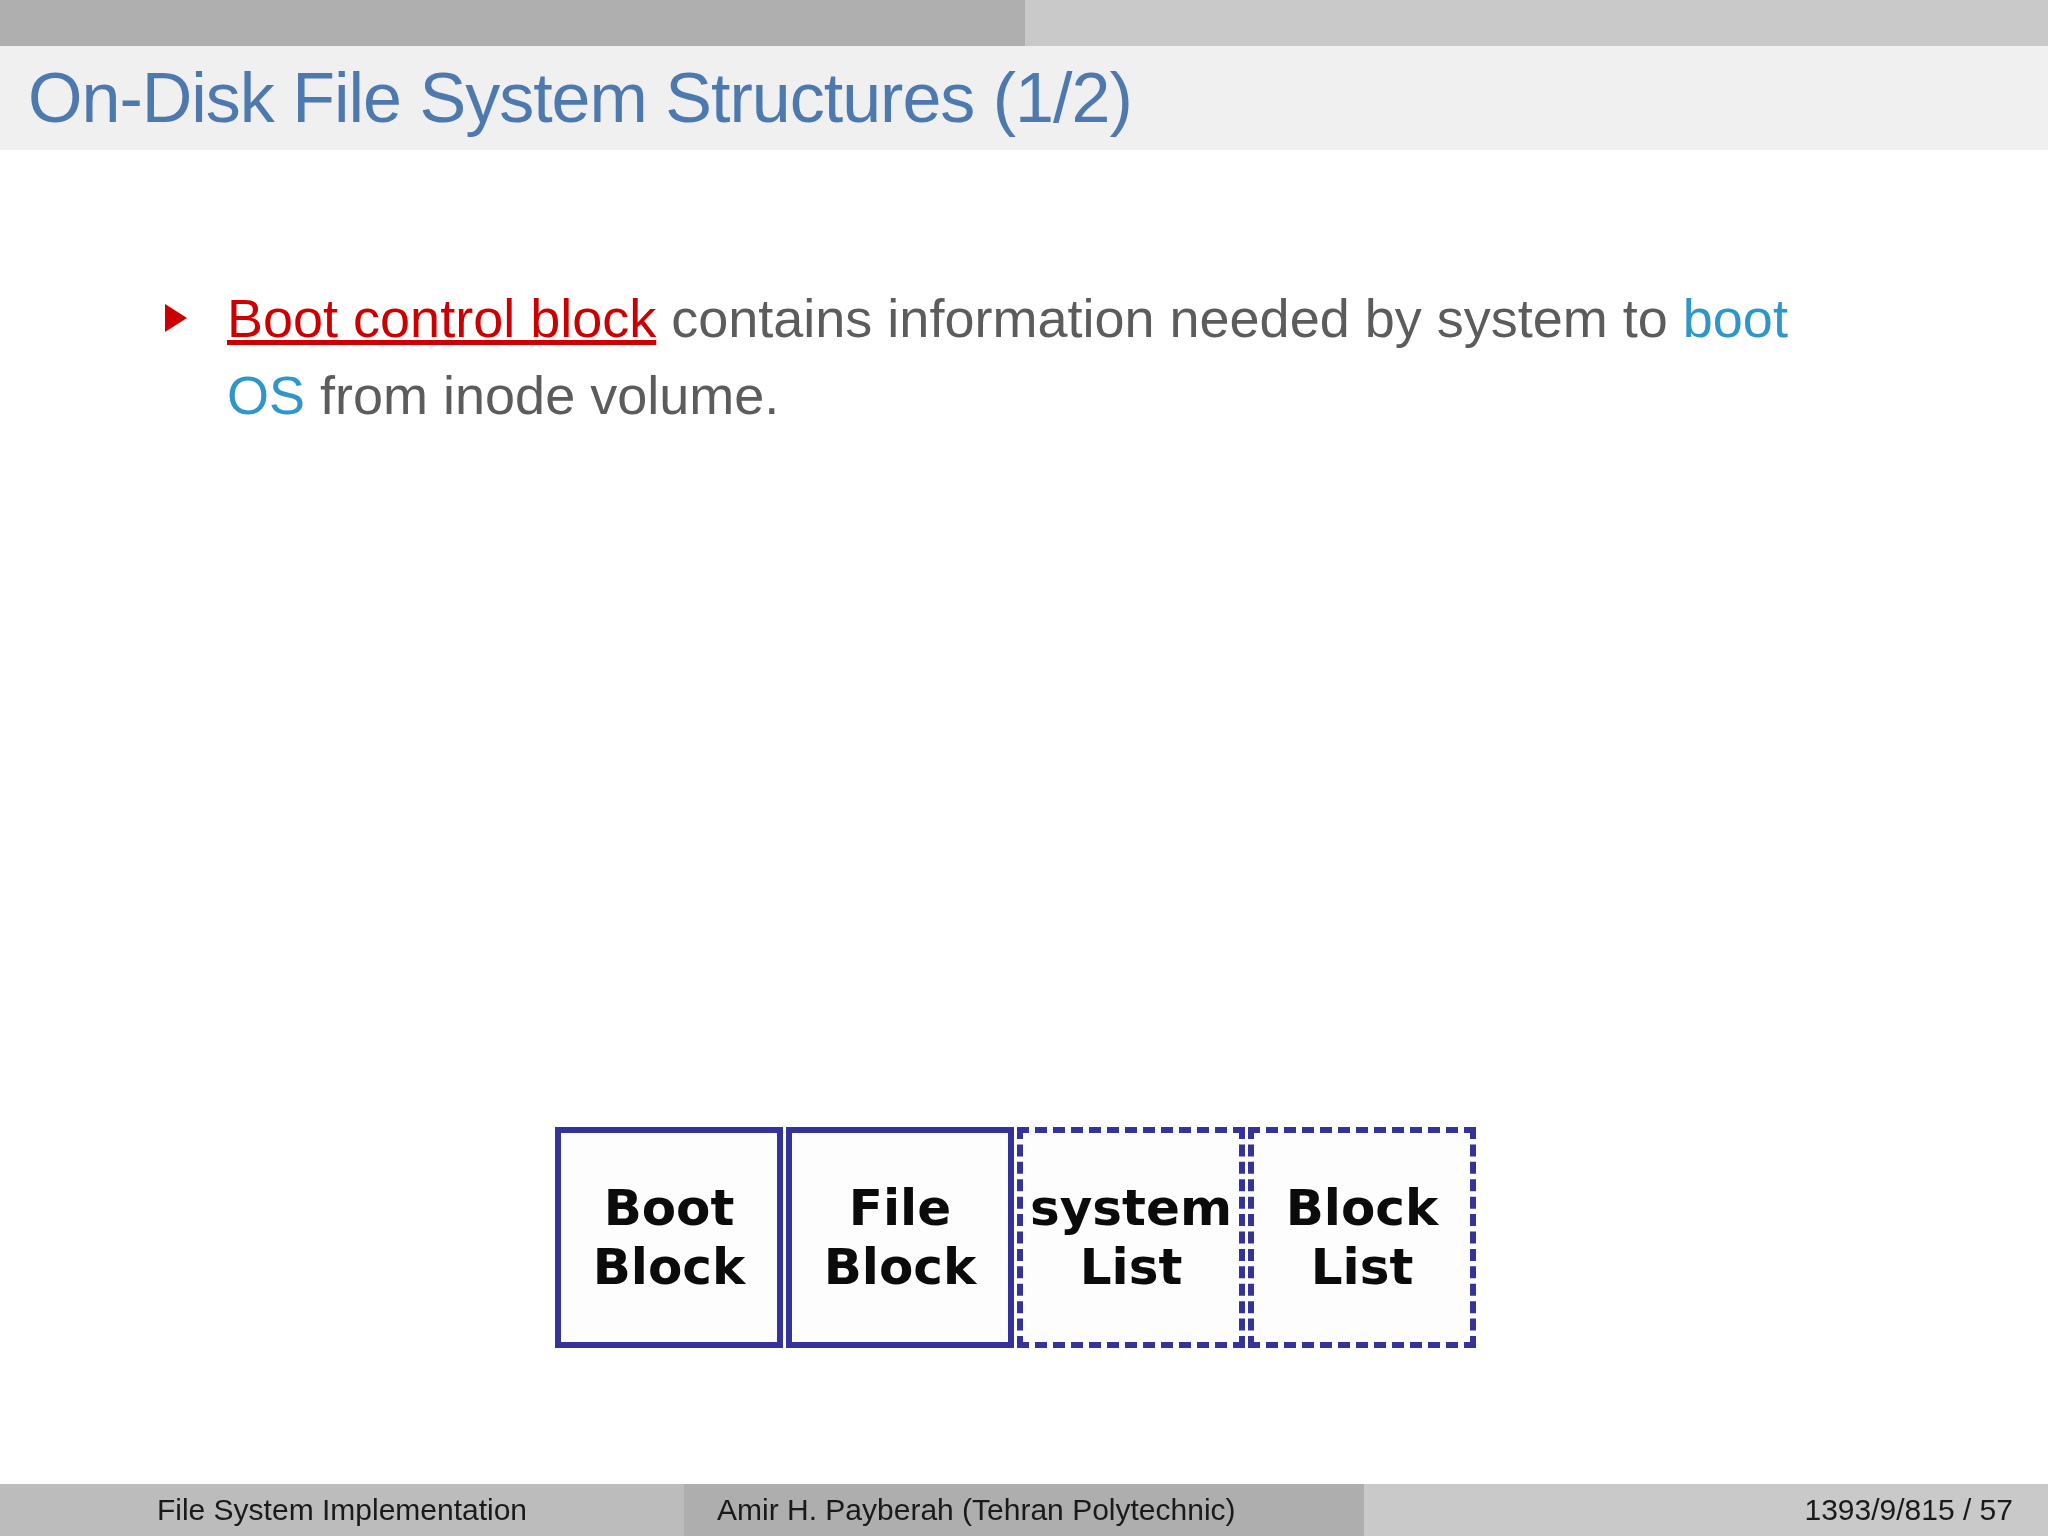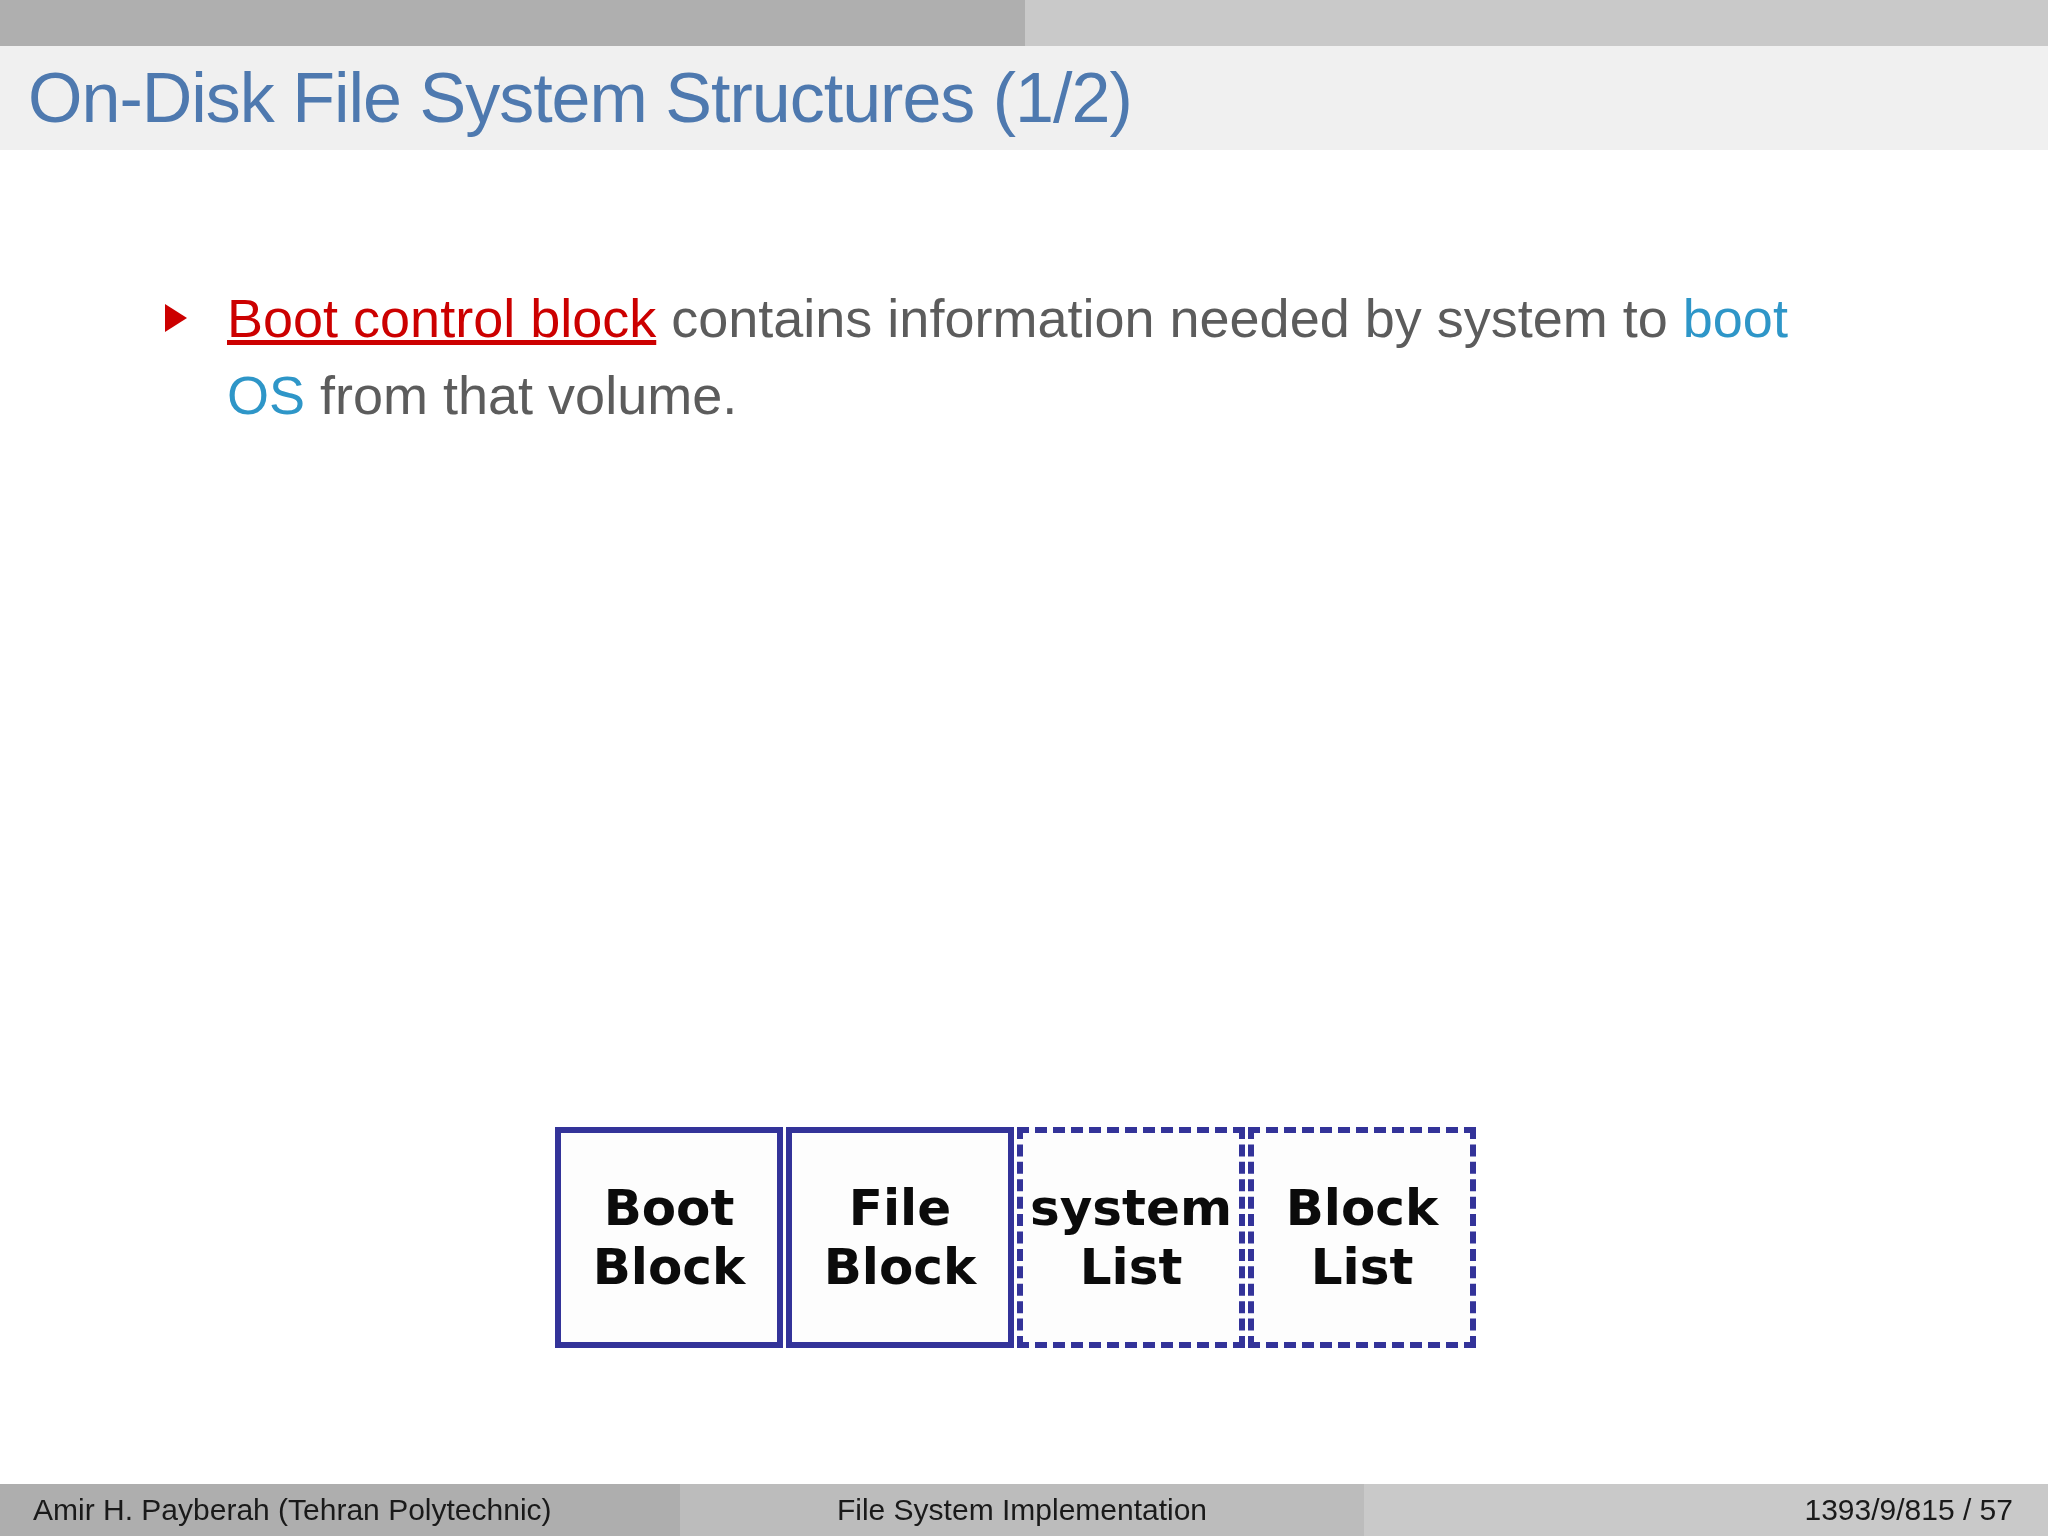--- a/index.html
+++ b/index.html
@@ -114,21 +114,21 @@
   </div>
 
   <div class="title-band">
     <div class="page-title">On-Disk File System Structures (1/2)</div>
   </div>
 
   <div class="bullet-item">
     <span class="bullet-marker"></span>
     <div class="bullet-text">
       <div class="bullet-line"><span class="seg-alert">Boot control block</span><span class="seg-body"> contains information needed by system to </span><span class="seg-accent">boot</span></div>
-      <div class="bullet-line"><span class="seg-accent">OS</span><span class="seg-body"> from that volume.</span></div>
+      <div class="bullet-line"><span class="seg-accent">OS</span><span class="seg-body"> from inode volume.</span></div>
     </div>
   </div>
 
   <div class="diagram">
     <div class="dbox solid">
       <span>Boot</span>
       <span>Block</span>
     </div>
     <div class="dbox solid">
       <span>File</span>
@@ -138,25 +138,25 @@
       <span>system</span>
       <span>List</span>
     </div>
     <div class="dbox dashed">
       <span>Block</span>
       <span>List</span>
     </div>
   </div>
 
   <div class="footer">
+    <div class="fseg fseg-title">
+      <span>File System Implementation</span>
+    </div>
     <div class="fseg fseg-author">
       <span>Amir H. Payberah (Tehran Polytechnic)</span>
-    </div>
-    <div class="fseg fseg-title">
-      <span>File System Implementation</span>
     </div>
     <div class="fseg fseg-meta">
       <span>1393/9/8</span>
       <span>15 / 57</span>
     </div>
   </div>
 
 </div>
 
 </body></html>

